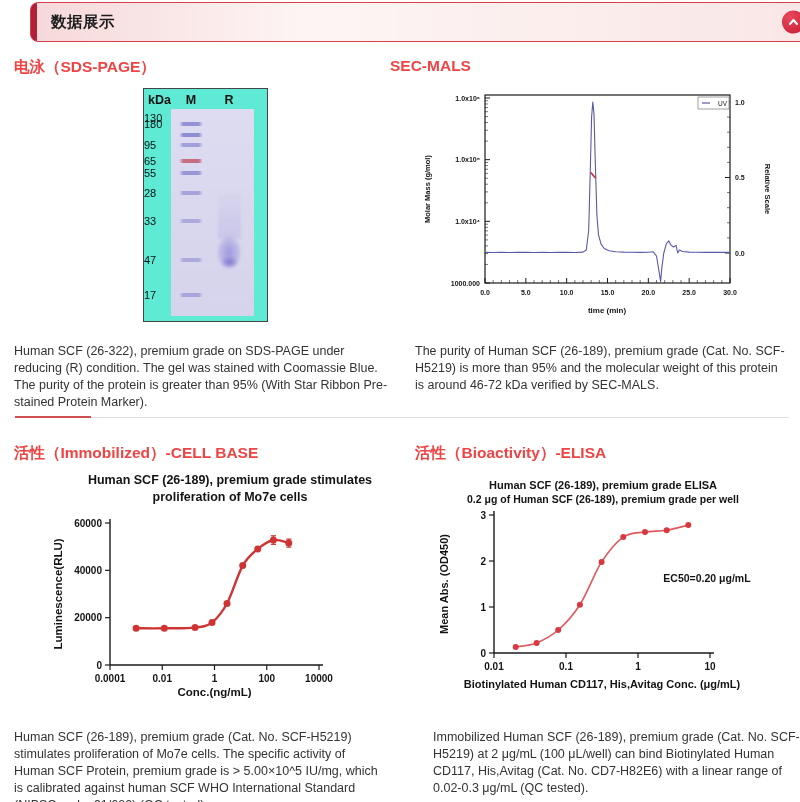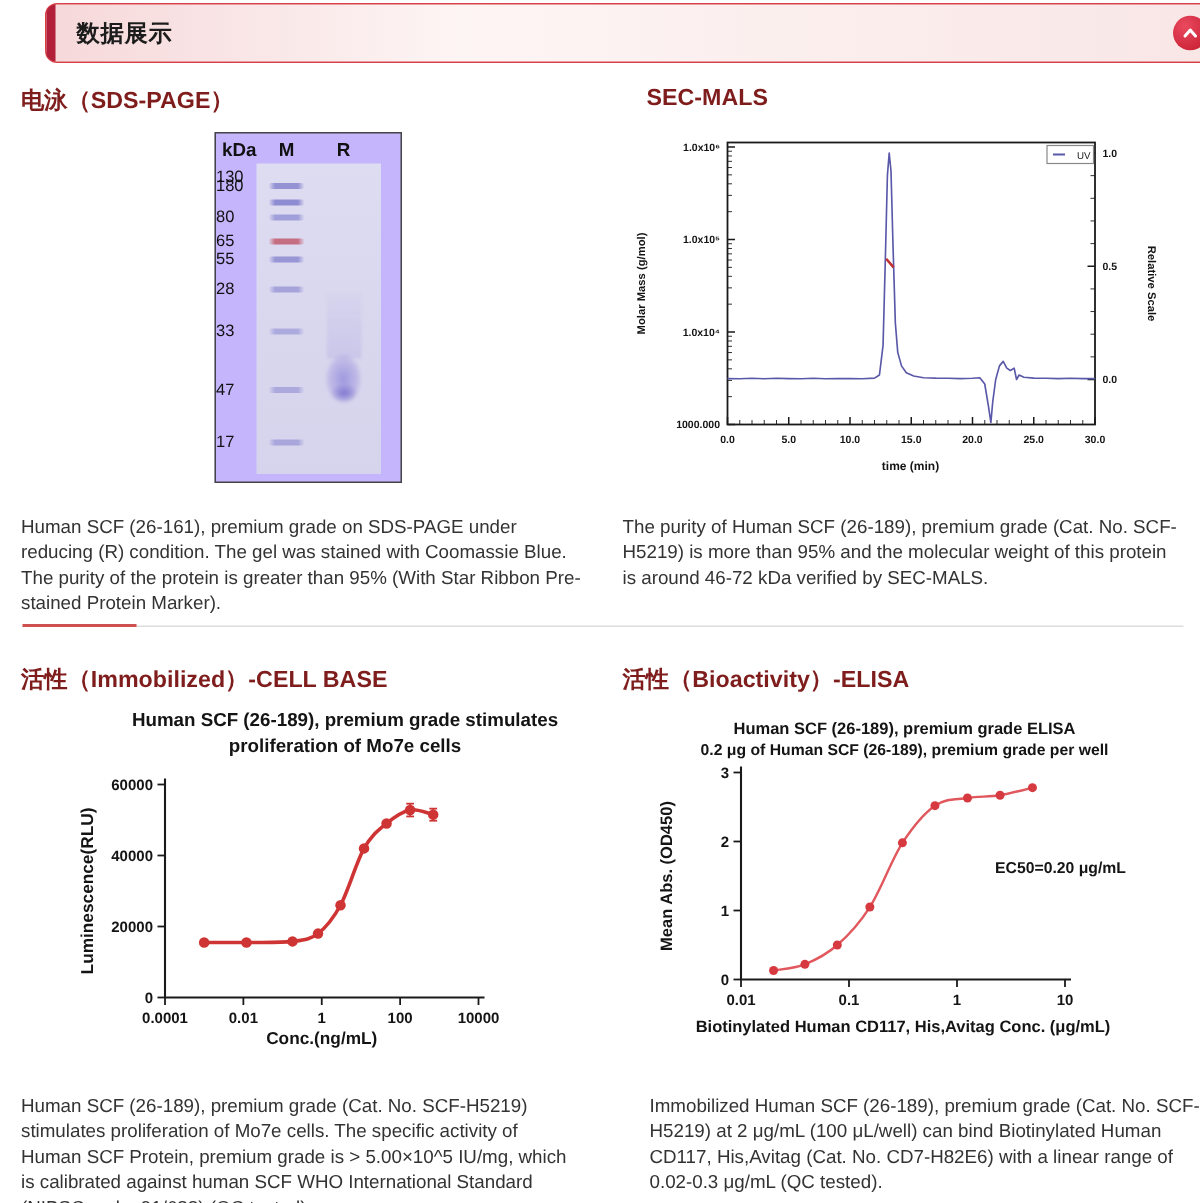--- a/index.html
+++ b/index.html
@@ -14,30 +14,30 @@
        display:flex;align-items:center;margin-left:24px;}
   .hdr-accent{position:absolute;left:0;top:0;bottom:0;width:6px;background:#b21f39;
        border-radius:6px 0 0 6px;}
   .hdr-title{padding-left:20px;font-size:15.5px;font-weight:bold;color:#1c1c1c;letter-spacing:.5px;}
   .hdr-btn{position:absolute;right:16px;top:50%;transform:translateY(-50%);
        width:23px;height:23px;border-radius:50%;border:none;cursor:pointer;
        background:radial-gradient(circle at 35% 30%,#e9495e,#c4192e);
        display:flex;align-items:center;justify-content:center;padding:0;}
 
   
-  .sec-title{position:absolute;margin:0;font-size:15.5px;font-weight:bold;color:#7f1d1d;}
+  .sec-title{position:absolute;margin:0;font-size:15.5px;font-weight:bold;color:#ef4444;}
   .caption{position:absolute;width:374px;font-size:12.5px;line-height:17px;color:#333;}
 
   
   .divider{position:absolute;left:15px;top:417px;width:774px;height:1px;background:#ddd;}
   .divider-red{position:absolute;left:15px;top:416px;width:76px;height:2px;background:#cf5050;}
 
   
   .gel-fig{position:absolute;left:143px;top:88px;width:125px;height:234px;
-       box-sizing:border-box;border:1px solid #454545;background:#c4b5fd;}
+       box-sizing:border-box;border:1px solid #454545;background:#5eead4;}
   .gel-rect{position:absolute;left:27px;top:20px;width:83px;height:207px;
        background:linear-gradient(180deg,#dedcf1 0%,#d9d7ee 55%,#d6d4ec 100%);}
   .gel-head{position:absolute;top:4px;font-size:12.5px;font-weight:600;color:#111;}
   .gel-lbl{position:absolute;left:0;width:24px;text-align:left;font-size:11px;
        font-weight:500;color:#111;line-height:14px;}
   .gel-band{position:absolute;left:35px;width:24px;height:4px;border-radius:2px;filter:blur(.4px);}
 
   svg text{font-family:"Liberation Sans","DejaVu Sans",sans-serif;}
 </style>
 </head>
@@ -58,41 +58,41 @@
 <h3 class="sec-title" style="left:14px;top:57px">电泳（SDS-PAGE）</h3>
 <div class="gel-fig" id="gel-figure">
     <div class="gel-rect"></div>
     <div class="gel-head" style="left:4px">kDa</div>
     <div class="gel-head" style="left:36px;width:22px;text-align:center">M</div>
     <div class="gel-head" style="left:74px;width:22px;text-align:center">R</div>
     <div class="gel-lbl" style="top:28px">180</div>
     <div class="gel-band" style="top:33px;opacity:0.8;background:linear-gradient(90deg,rgba(0,0,0,0) 0%,#8280cd 18%,#8280cd 82%,rgba(0,0,0,0) 100%)"></div>
     <div class="gel-lbl" style="top:22px">130</div>
     <div class="gel-band" style="top:44px;opacity:0.85;background:linear-gradient(90deg,rgba(0,0,0,0) 0%,#8280cd 18%,#8280cd 82%,rgba(0,0,0,0) 100%)"></div>
-    <div class="gel-lbl" style="top:49px">80</div>
+    <div class="gel-lbl" style="top:49px">95</div>
     <div class="gel-band" style="top:54px;opacity:0.65;background:linear-gradient(90deg,rgba(0,0,0,0) 0%,#8280cd 18%,#8280cd 82%,rgba(0,0,0,0) 100%)"></div>
     <div class="gel-lbl" style="top:65px">65</div>
     <div class="gel-band" style="top:70px;opacity:0.85;background:linear-gradient(90deg,rgba(0,0,0,0) 0%,#c25b6e 18%,#c25b6e 82%,rgba(0,0,0,0) 100%)"></div>
     <div class="gel-lbl" style="top:77px">55</div>
     <div class="gel-band" style="top:82px;opacity:0.75;background:linear-gradient(90deg,rgba(0,0,0,0) 0%,#8280cd 18%,#8280cd 82%,rgba(0,0,0,0) 100%)"></div>
     <div class="gel-lbl" style="top:97px">28</div>
     <div class="gel-band" style="top:102px;opacity:0.6;background:linear-gradient(90deg,rgba(0,0,0,0) 0%,#8280cd 18%,#8280cd 82%,rgba(0,0,0,0) 100%)"></div>
     <div class="gel-lbl" style="top:125px">33</div>
     <div class="gel-band" style="top:130px;opacity:0.5;background:linear-gradient(90deg,rgba(0,0,0,0) 0%,#8280cd 18%,#8280cd 82%,rgba(0,0,0,0) 100%)"></div>
     <div class="gel-lbl" style="top:164px">47</div>
     <div class="gel-band" style="top:169px;opacity:0.5;background:linear-gradient(90deg,rgba(0,0,0,0) 0%,#8280cd 18%,#8280cd 82%,rgba(0,0,0,0) 100%)"></div>
     <div class="gel-lbl" style="top:199px">17</div>
     <div class="gel-band" style="top:204px;opacity:0.55;background:linear-gradient(90deg,rgba(0,0,0,0) 0%,#8280cd 18%,#8280cd 82%,rgba(0,0,0,0) 100%)"></div>
     <div style="position:absolute;left:74px;top:106px;width:23px;height:44px;filter:blur(1.2px);background:linear-gradient(180deg,rgba(150,143,220,0.04),rgba(150,143,220,0.22))"></div>
     <div style="position:absolute;left:73px;top:147px;width:24px;height:33px;border-radius:50%;filter:blur(1px);background:radial-gradient(ellipse at center,rgba(146,138,219,0.8) 0%,rgba(146,138,219,0.35) 55%,rgba(146,138,219,0) 75%)"></div>
     <div style="position:absolute;left:77px;top:167px;width:17px;height:12px;border-radius:50%;filter:blur(1px);background:radial-gradient(ellipse at center,rgba(120,112,205,0.85),rgba(120,112,205,0) 75%)"></div>
   </div>
-<p class="caption" style="left:14px;top:330px">Human SCF (26-161), premium grade on SDS-PAGE under reducing (R) condition. The gel was stained with Coomassie Blue. The purity of the protein is greater than 95% (With Star Ribbon Pre-stained Protein Marker).</p>
-
-<h3 class="sec-title" style="left:431px;top:57px">SEC-MALS</h3>
+<p class="caption" style="left:14px;top:330px">Human SCF (26-322), premium grade on SDS-PAGE under reducing (R) condition. The gel was stained with Coomassie Blue. The purity of the protein is greater than 95% (With Star Ribbon Pre-stained Protein Marker).</p>
+
+<h3 class="sec-title" style="left:390px;top:57px">SEC-MALS</h3>
 <svg id="sec-svg" class="abs" style="left:415px;top:85px" width="375" height="235" viewBox="0 0 375 235">
     <rect x="70" y="10" width="245" height="188" fill="none" stroke="#1a1a1a" stroke-width="1.2"></rect>
     <line x1="70" y1="13" x2="75" y2="13" stroke="#1a1a1a"></line>
     <text x="65" y="15.5" font-size="7" text-anchor="end" font-weight="bold" fill="#141414">1.0x10⁶</text>
     <line x1="70" y1="74.67" x2="75" y2="74.67" stroke="#1a1a1a"></line>
     <text x="65" y="77.17" font-size="7" text-anchor="end" font-weight="bold" fill="#141414">1.0x10⁵</text>
     <line x1="70" y1="136.34" x2="75" y2="136.34" stroke="#1a1a1a"></line>
     <text x="65" y="138.84" font-size="7" text-anchor="end" font-weight="bold" fill="#141414">1.0x10⁴</text>
     <line x1="70" y1="198.01" x2="75" y2="198.01" stroke="#1a1a1a"></line>
     <text x="65" y="200.51" font-size="7" text-anchor="end" font-weight="bold" fill="#141414">1000.000</text>

